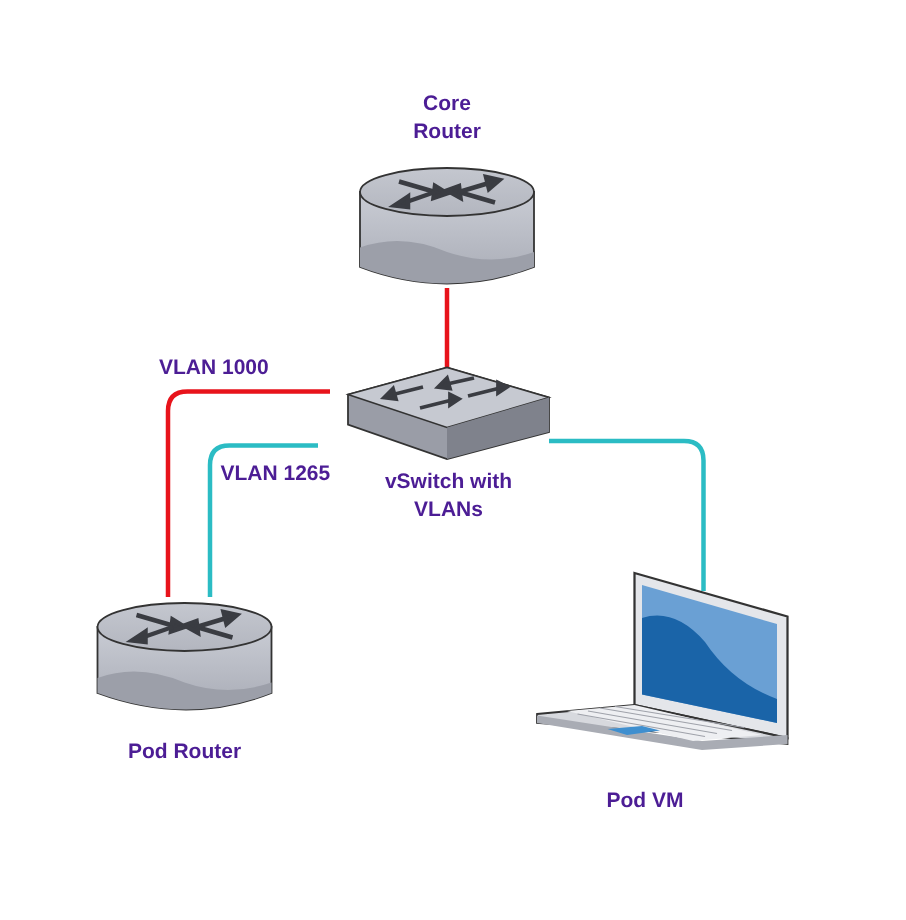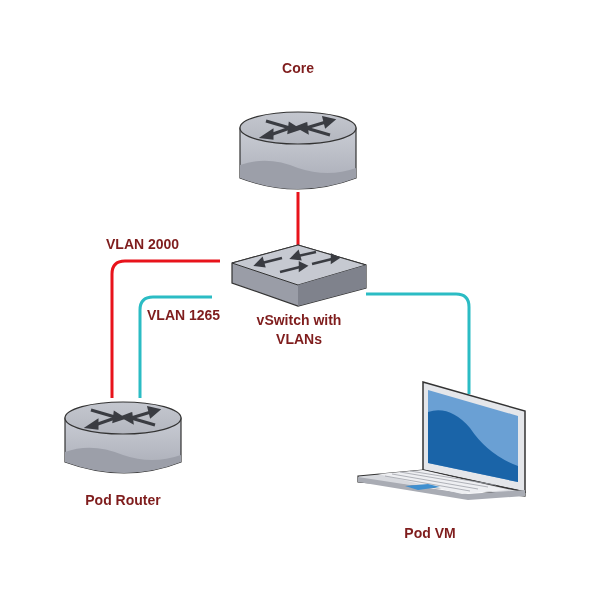--- a/index.html
+++ b/index.html
@@ -1,18 +1,18 @@
 <!DOCTYPE html>
 <html><head>
 <meta charset="utf-8">
 <style>
   html, body { margin:0; padding:0; background:#ffffff; }
   #canvas { position:relative; width:604px; height:613px; overflow:hidden; background:#fff; }
   svg { position:absolute; left:0; top:0; }
-  .lbl { position:absolute; font-family:"Liberation Sans", sans-serif; font-weight:bold; font-size:14px; color:#7f1d1d; text-align:center; line-height:19px; }
+  .lbl { position:absolute; font-family:"Liberation Sans", sans-serif; font-weight:bold; font-size:14px; color:#4c1d95; text-align:center; line-height:19px; }
 </style>
 </head>
 <body>
 
 <div id="canvas">
 <svg width="604" height="613" viewBox="0 0 604 613">
   <defs>
     <linearGradient id="rtrSide" x1="0" y1="0" x2="0" y2="1">
       <stop offset="0" stop-color="#c9ccd4"></stop>
       <stop offset="1" stop-color="#a9acb6"></stop>
@@ -88,23 +88,24 @@
       <line x1="392" y1="474" x2="478" y2="489"></line>
       <line x1="400" y1="472" x2="488" y2="487"></line>
       <line x1="410" y1="471" x2="496" y2="485"></line>
     </g>
     <polygon points="405,486 428,484 440,487 418,490" fill="#3f8fcf"></polygon>
   </g>
 </svg>
 
 <div class="lbl" style="left:248px; top:59px; width:100px;">
   <div>Core</div>
+  <div>Router</div>
 </div>
 
-<div class="lbl" style="left:106px; top:235px; text-align:left;">VLAN 2000</div>
+<div class="lbl" style="left:106px; top:235px; text-align:left;">VLAN 1000</div>
 <div class="lbl" style="left:147px; top:306px; text-align:left;">VLAN 1265</div>
 
 <div class="lbl" style="left:63px; top:491px; width:120px;">Pod Router</div>
 
 <div class="lbl" style="left:234px; top:311px; width:130px;">
   <div>vSwitch with</div>
   <div>VLANs</div>
 </div>
 <div class="lbl" style="left:380px; top:524px; width:100px;">Pod VM</div>
 </div>

